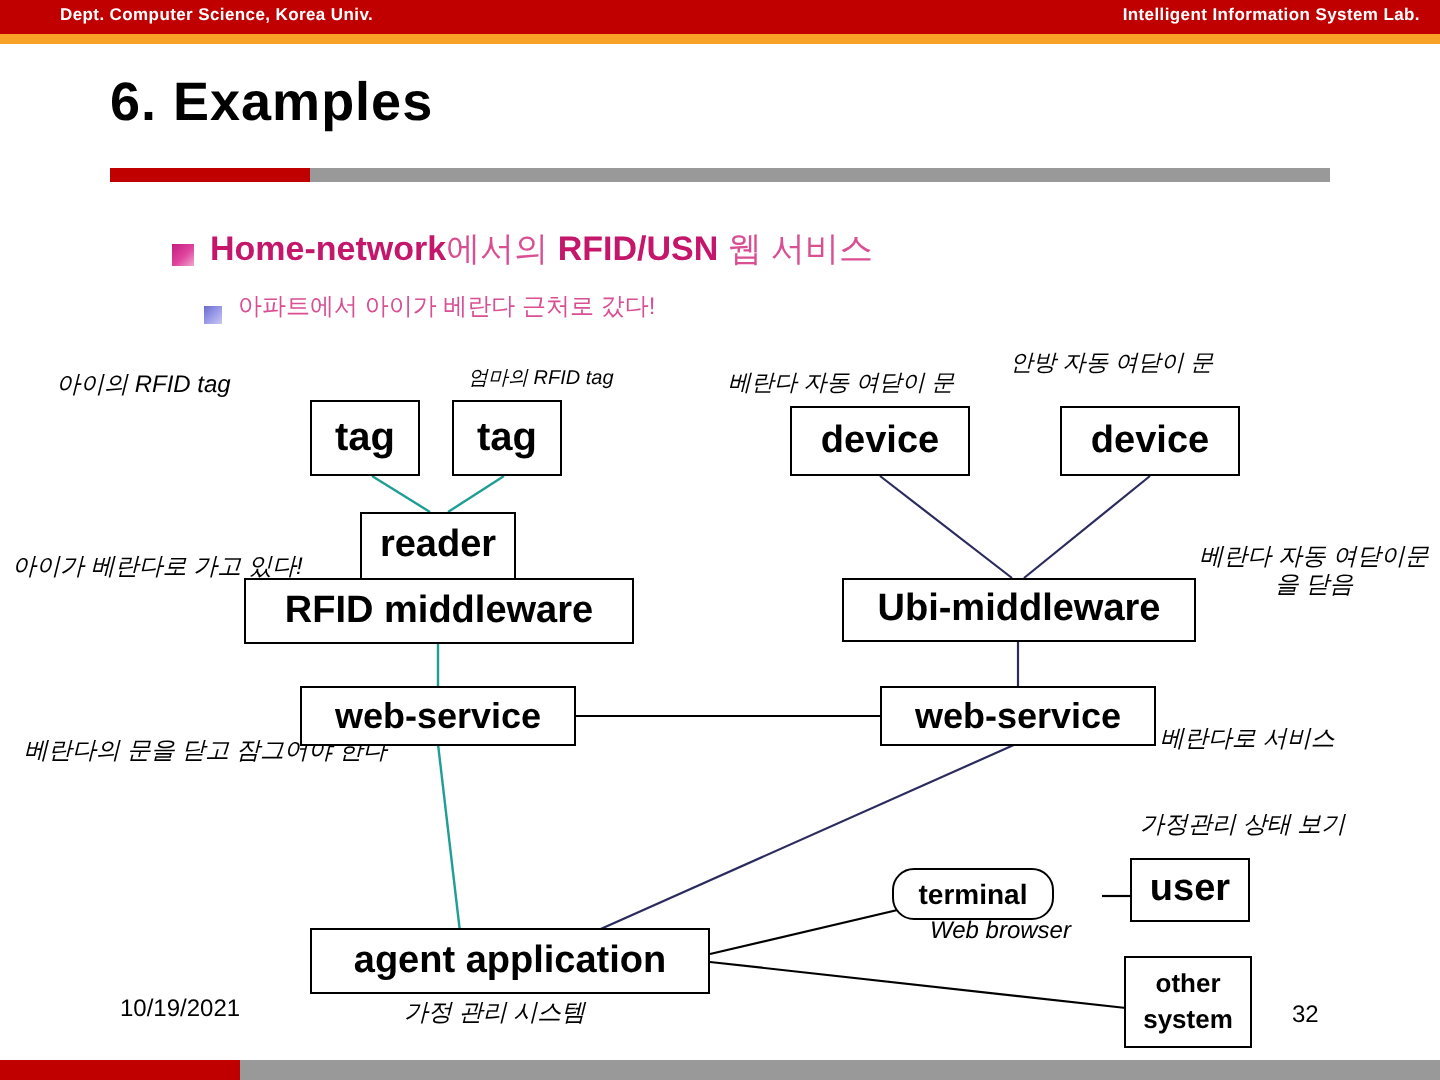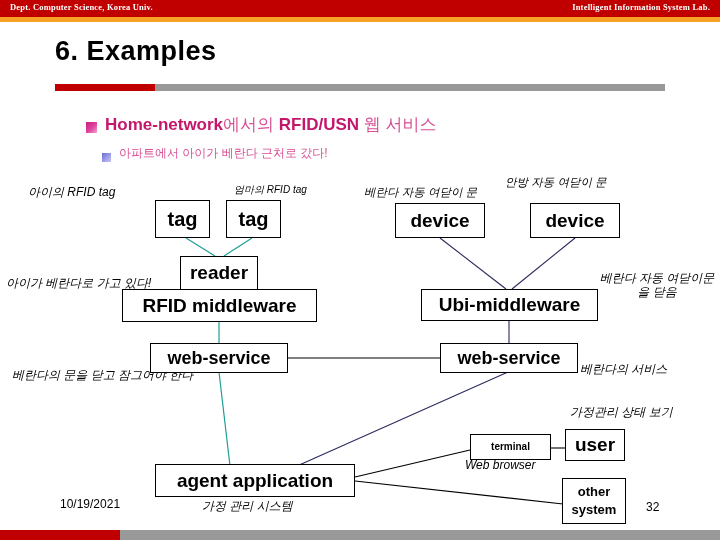--- a/index.html
+++ b/index.html
@@ -22,26 +22,27 @@
     width: 720px; height: 17px;
     background: #c00000;
   }
   .hdr-orange {
     position: absolute; left: 0; top: 17px;
     width: 720px; height: 5px;
     background: #f7a227;
   }
   .hdr-text {
     position: absolute; top: 2px;
-    font-family: Liberation Serif, serif;
+    font-family: Liberation Sans, sans-serif;
     font-size: 8.5px;
     font-weight: bold;
     color: #ffffff;
     white-space: nowrap;
     letter-spacing: 0.2px;
+    margin-left: 20px;
   }
   .hdr-left  { left: 10px; }
   .hdr-right { right: 10px; }
 
   
   .ftr-red {
     position: absolute; left: 0; bottom: 0;
     width: 120px; height: 10px;
     background: #c00000;
   }
@@ -178,38 +179,38 @@
     <line x1="551" y1="448" x2="565" y2="448" stroke="#000000" stroke-width="1.1"></line>
   </svg>
 
   <div class="lbl" style="left:28px; top:186px; font-size:12px;">아이의 RFID tag</div>
   <div class="lbl" style="left:234px; top:184px; font-size:10px;">엄마의 RFID tag</div>
   <div class="lbl" style="left:364px; top:186px; font-size:11.5px;">베란다 자동 여닫이 문</div>
   <div class="lbl" style="left:505px; top:176px; font-size:11.5px;">안방 자동 여닫이 문</div>
   <div class="lbl" style="left:6px; top:277px; font-size:12px;">아이가 베란다로 가고 있다!</div>
   <div class="lbl" style="left:12px; top:369px; font-size:12px;">베란다의 문을 닫고 잠그어야 한다</div>
   <div class="lbl wrap" style="left:598px; top:272px; width:118px; font-size:12px;">베란다 자동 여닫이문을 닫음</div>
-  <div class="lbl" style="left:580px; top:363px; font-size:12px;">베란다의 서비스</div>
+  <div class="lbl" style="left:580px; top:363px; font-size:12px;">베란다로 서비스</div>
   <div class="lbl" style="left:570px; top:406px; font-size:12px;">가정관리 상태 보기</div>
   <div class="lbl" style="left:465px; top:459px; font-size:12px;">Web browser</div>
   <div class="lbl" style="left:202px; top:500px; font-size:12px;">가정 관리 시스템</div>
 
   <div class="node" style="left:155px; top:200px; width:55px; height:38px; font-size:20px;">tag</div>
   <div class="node" style="left:226px; top:200px; width:55px; height:38px; font-size:20px;">tag</div>
   <div class="node" style="left:180px; top:256px; width:78px; height:34px; font-size:19px;">reader</div>
   <div class="node" style="left:122px; top:289px; width:195px; height:33px; font-size:19px;">RFID middleware</div>
   <div class="node" style="left:150px; top:343px; width:138px; height:30px; font-size:18px;">web-service</div>
   <div class="node" style="left:155px; top:464px; width:200px; height:33px; font-size:19px;">agent application</div>
 
   <div class="node" style="left:395px; top:203px; width:90px; height:35px; font-size:19px;">device</div>
   <div class="node" style="left:530px; top:203px; width:90px; height:35px; font-size:19px;">device</div>
   <div class="node" style="left:421px; top:289px; width:177px; height:32px; font-size:19px;">Ubi-middleware</div>
   <div class="node" style="left:440px; top:343px; width:138px; height:30px; font-size:18px;">web-service</div>
 
-  <div class="node" style="left:470px; top:434px; width:81px; height:26px; font-size:10px;">terminal</div>
+  <div class="node" style="left:446px; top:434px; width:81px; height:26px; font-size:14px;border-radius:11px;">terminal</div>
   <div class="node" style="left:565px; top:429px; width:60px; height:32px; font-size:19px;">user</div>
   <div class="node" style="left:562px; top:478px; width:64px; height:46px; font-size:13px; flex-direction:column; justify-content:center; gap:4px;">
     <span>other</span>
     <span>system</span>
   </div>
 
   <div class="datestamp" style="left:60px; top:497px;">10/19/2021</div>
   <div class="pagenum" style="left:646px; top:500px;">32</div>
 
   <div class="ftr-red"></div>

